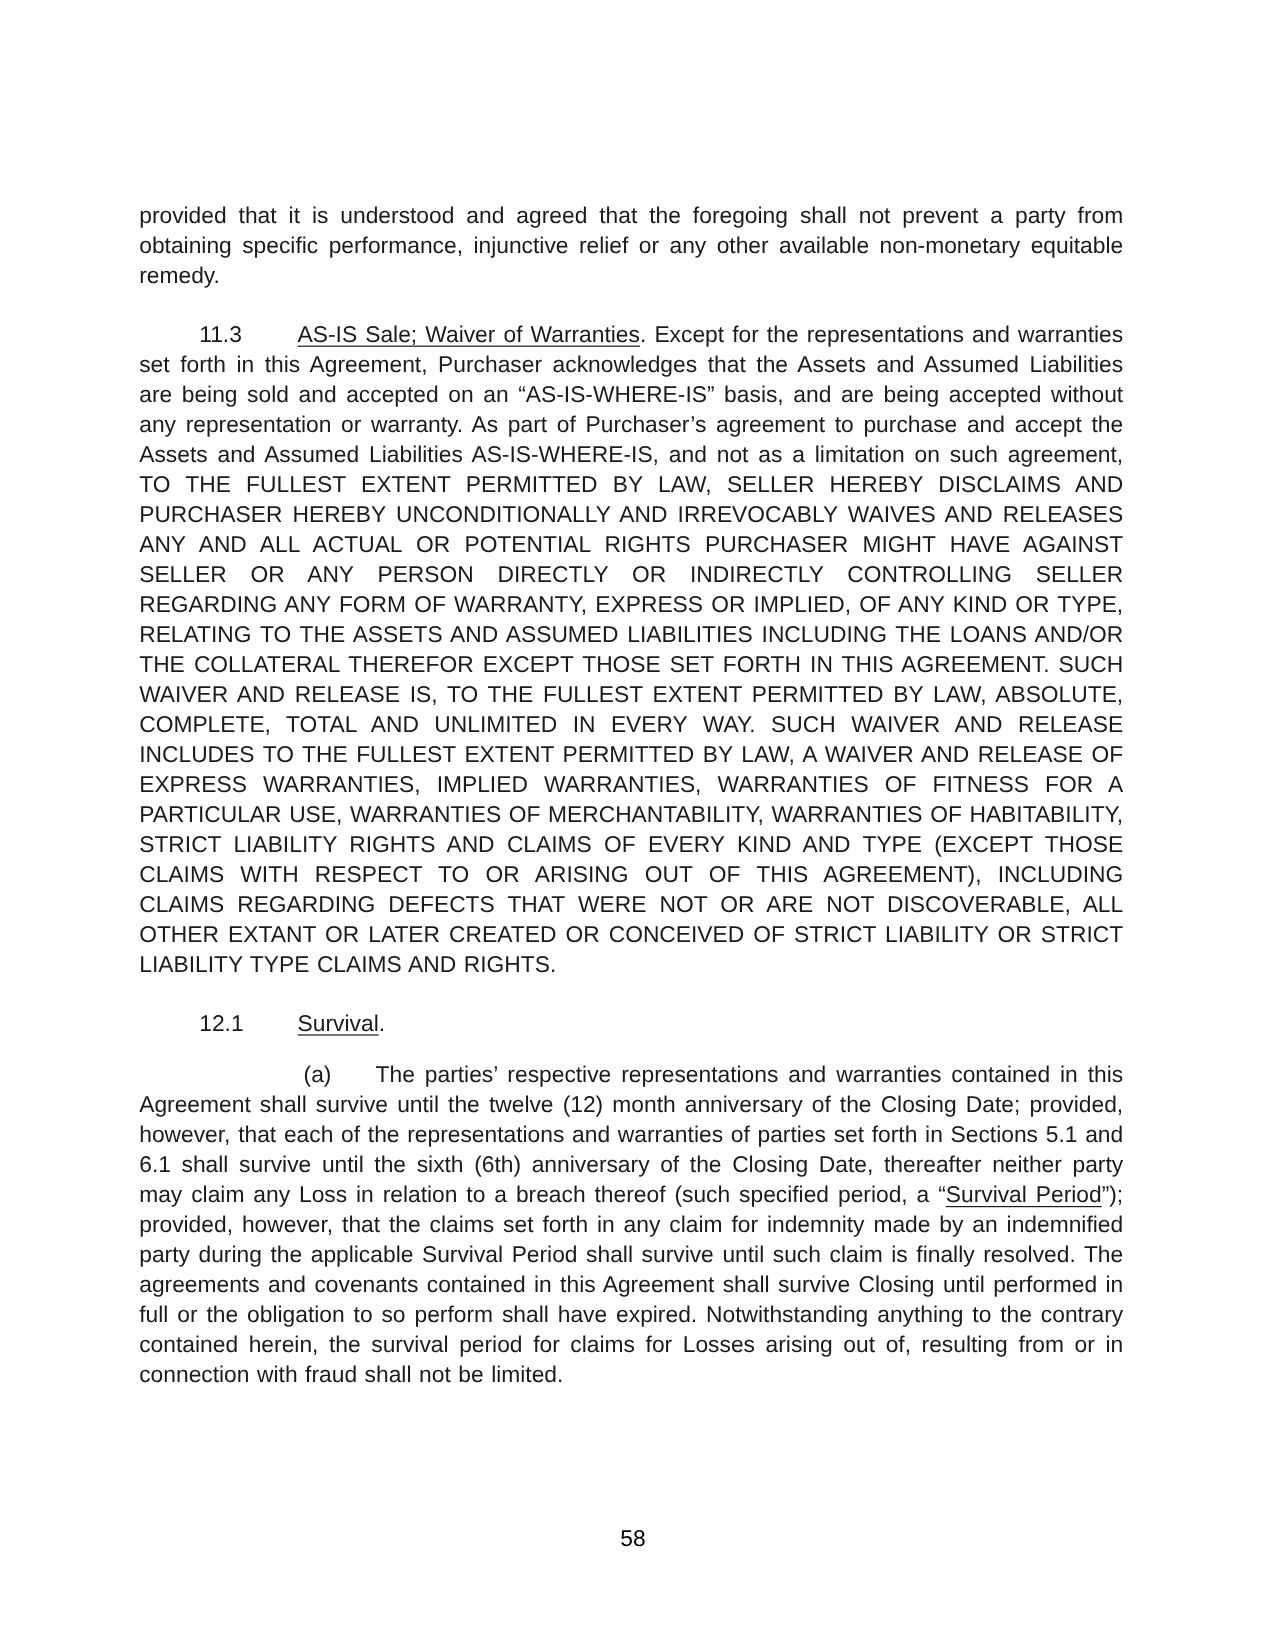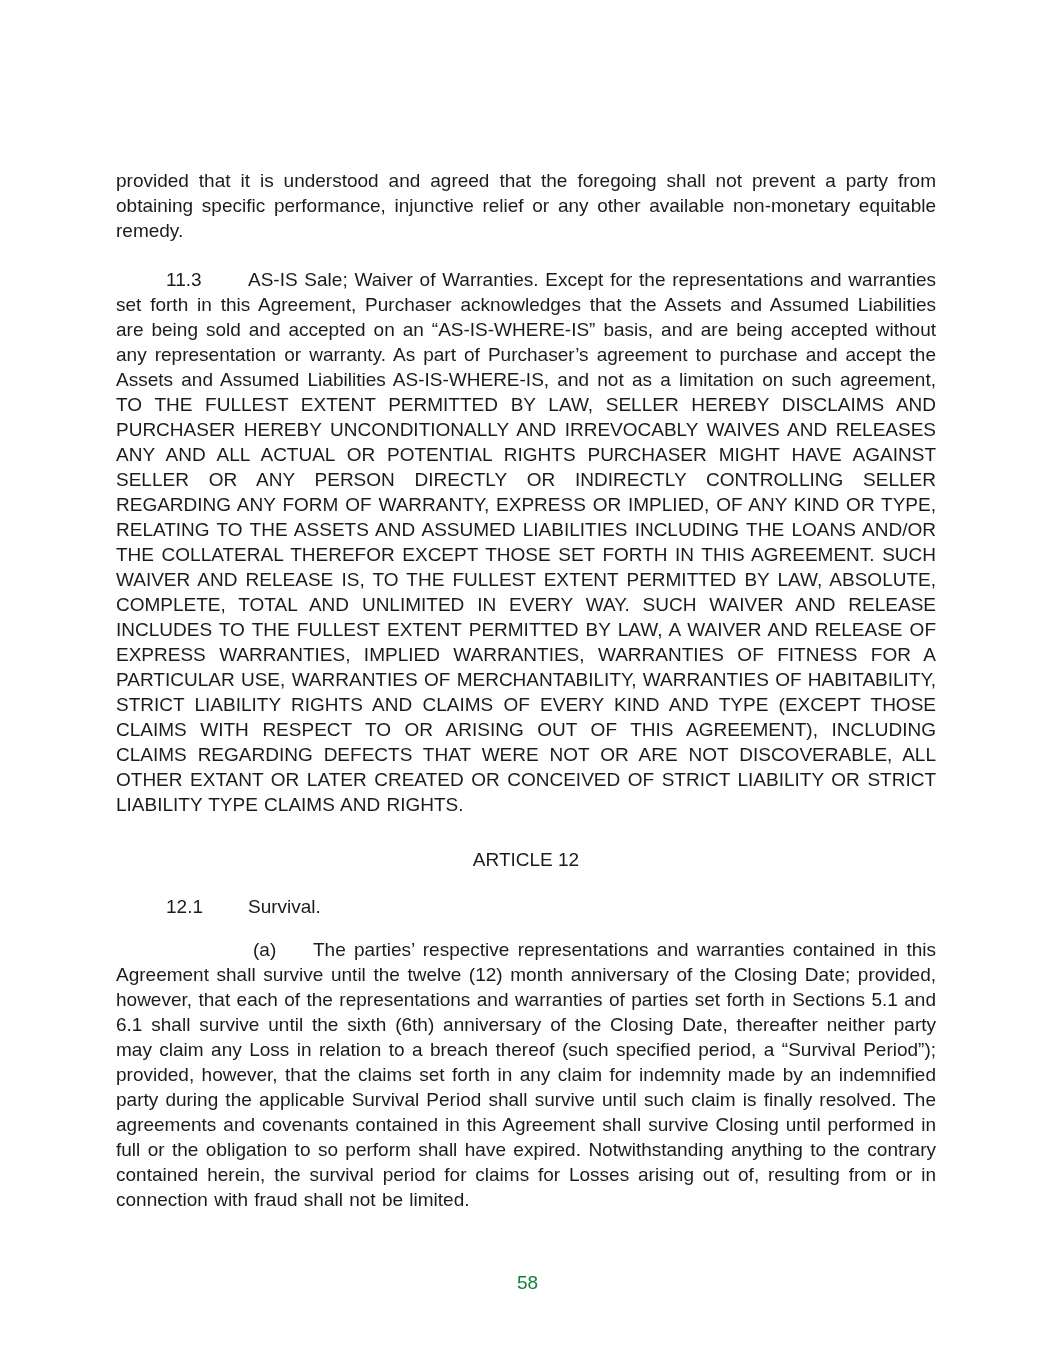--- a/index.html
+++ b/index.html
@@ -42,20 +42,21 @@
     display: inline-block;
     width: 82px;
     text-indent: 0;
   }
   .sublabel {
     display: inline-block;
     width: 60px;
     text-indent: 0;
   }
   .underline {
+    text-decoration: underline;
     text-underline-offset: 3px;
   }
   .heading-center {
     font-size: 19px;
     line-height: 25px;
     text-align: center;
     margin: 0 0 22px 0;
   }
   .article-title {
     margin-top: 30px;
@@ -63,33 +64,32 @@
   .section-line {
     margin-bottom: 18px;
   }
   .footer {
     position: absolute;
     left: 0;
     top: 1272px;
     width: 1055px;
     text-align: center;
     font-size: 19px;
-    color: #15803d;
+    color: #000000;
   }
 </style>
 </head>
 <body>
 
 <div class="page">
 
   <p class="para continuation">provided that it is understood and agreed that the foregoing shall not prevent a party from obtaining specific performance, injunctive relief or any other available non-monetary equitable remedy.</p>
 
   <p class="para section"><span class="secnum">11.3</span><span class="underline">AS-IS Sale; Waiver of Warranties</span><span>.  Except for the representations and warranties set forth in this Agreement, Purchaser acknowledges that the Assets and Assumed Liabilities are being sold and accepted on an “AS-IS-WHERE-IS” basis, and are being accepted without any representation or warranty.  As part of Purchaser’s agreement to purchase and accept the Assets and Assumed Liabilities AS-IS-WHERE-IS, and not as a limitation on such agreement, TO THE FULLEST EXTENT PERMITTED BY LAW, SELLER HEREBY DISCLAIMS AND PURCHASER HEREBY UNCONDITIONALLY AND IRREVOCABLY WAIVES AND RELEASES ANY AND ALL ACTUAL OR POTENTIAL RIGHTS PURCHASER MIGHT HAVE AGAINST SELLER OR ANY PERSON DIRECTLY OR INDIRECTLY CONTROLLING SELLER REGARDING ANY FORM OF WARRANTY, EXPRESS OR IMPLIED, OF ANY KIND OR TYPE, RELATING TO THE ASSETS AND ASSUMED LIABILITIES INCLUDING THE LOANS AND/OR THE COLLATERAL THEREFOR EXCEPT THOSE SET FORTH IN THIS AGREEMENT.  SUCH WAIVER AND RELEASE IS, TO THE FULLEST EXTENT PERMITTED BY LAW, ABSOLUTE, COMPLETE, TOTAL AND UNLIMITED IN EVERY WAY.  SUCH WAIVER AND RELEASE INCLUDES TO THE FULLEST EXTENT PERMITTED BY LAW, A WAIVER AND RELEASE OF EXPRESS WARRANTIES, IMPLIED WARRANTIES, WARRANTIES OF FITNESS FOR A PARTICULAR USE, WARRANTIES OF MERCHANTABILITY, WARRANTIES OF HABITABILITY, STRICT LIABILITY RIGHTS AND CLAIMS OF EVERY KIND AND TYPE (EXCEPT THOSE CLAIMS WITH RESPECT TO OR ARISING OUT OF THIS AGREEMENT), INCLUDING CLAIMS REGARDING DEFECTS THAT WERE NOT OR ARE NOT DISCOVERABLE, ALL OTHER EXTANT OR LATER CREATED OR CONCEIVED OF STRICT LIABILITY OR STRICT LIABILITY TYPE CLAIMS AND RIGHTS.</span></p>
 
-  <p class="heading-center article-title">ARTICLE 12</p>
 
 
   <p class="para section section-line"><span class="secnum">12.1</span><span class="underline">Survival</span><span>.</span></p>
 
   <p class="para sub"><span class="sublabel">(a)</span><span><span>The parties’ respective representations and warranties contained in this Agreement shall survive until the twelve (12) month anniversary of the Closing Date; provided, however, that each of the representations and warranties of parties set forth in Sections 5.1 and 6.1 shall survive until the sixth (6th) anniversary of the Closing Date, thereafter neither party may claim any Loss in relation to a breach thereof (such specified period, a “</span><span class="underline">Survival Period</span><span>”); provided, however, that the claims set forth in any claim for indemnity made by an indemnified party during the applicable Survival Period shall survive until such claim is finally resolved.  The agreements and covenants contained in this Agreement shall survive Closing until performed in full or the obligation to so perform shall have expired.  Notwithstanding anything to the contrary contained herein, the survival period for claims for Losses arising out of, resulting from or in connection with fraud shall not be limited.</span></span></p>
 
 </div>
 
 <div class="footer">58</div>
 

